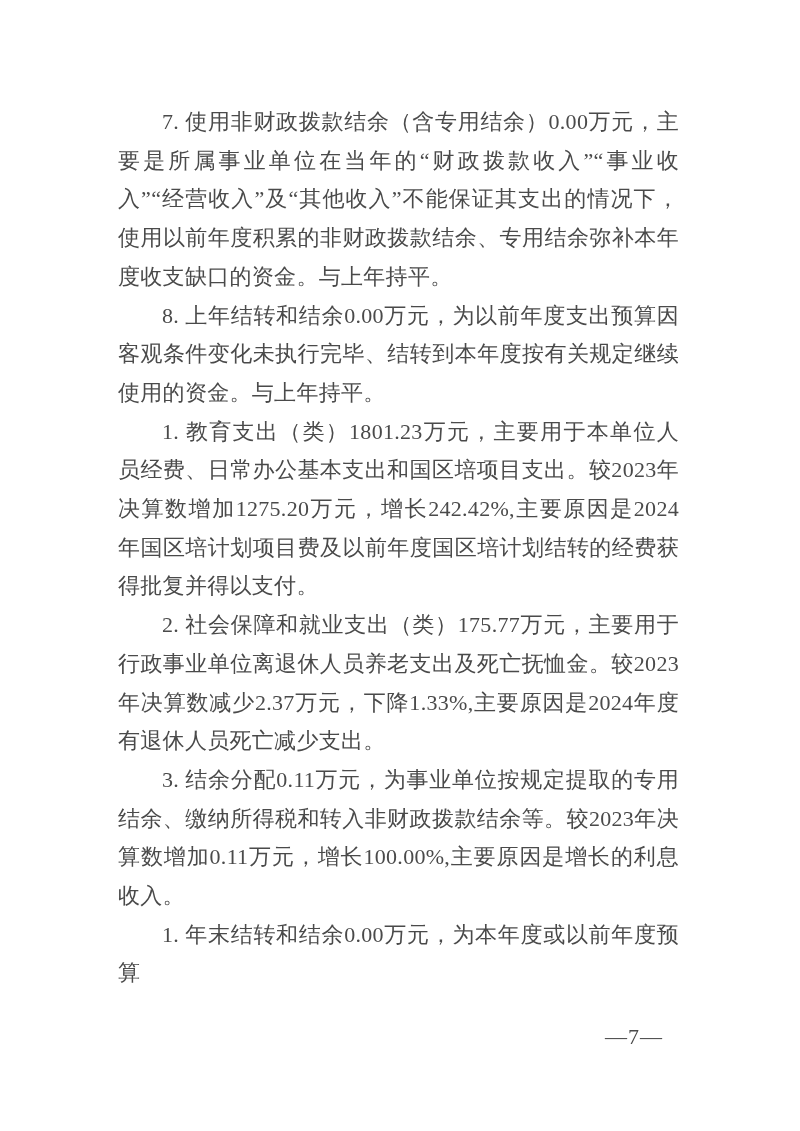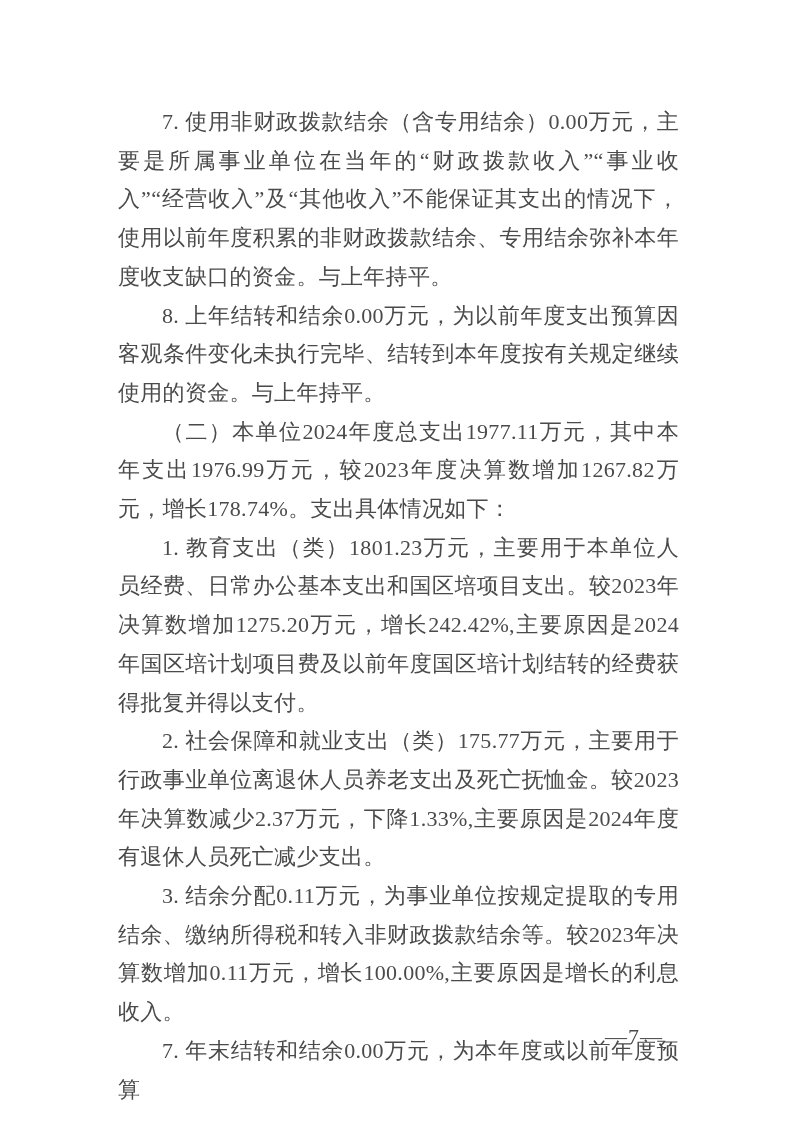--- a/index.html
+++ b/index.html
@@ -42,20 +42,19 @@
       letter-spacing: 1px;
     }
   </style>
 </head>
 <body>
 
 <div class="page">
   <div class="content">
     <p>7. 使用非财政拨款结余（含专用结余）0.00万元，主要是所属事业单位在当年的“财政拨款收入”“事业收入”“经营收入”及“其他收入”不能保证其支出的情况下，使用以前年度积累的非财政拨款结余、专用结余弥补本年度收支缺口的资金。与上年持平。</p>
     <p>8. 上年结转和结余0.00万元，为以前年度支出预算因客观条件变化未执行完毕、结转到本年度按有关规定继续使用的资金。与上年持平。</p>
-    <p>（二）本单位2024年度总支出1977.11万元，其中本年支出1976.99万元，较2023年度决算数增加1267.82万元，增长178.74%。支出具体情况如下：</p>
     <p>1. 教育支出（类）1801.23万元，主要用于本单位人员经费、日常办公基本支出和国区培项目支出。较2023年决算数增加1275.20万元，增长242.42%,主要原因是2024年国区培计划项目费及以前年度国区培计划结转的经费获得批复并得以支付。</p>
     <p>2. 社会保障和就业支出（类）175.77万元，主要用于行政事业单位离退休人员养老支出及死亡抚恤金。较2023年决算数减少2.37万元，下降1.33%,主要原因是2024年度有退休人员死亡减少支出。</p>
     <p>3. 结余分配0.11万元，为事业单位按规定提取的专用结余、缴纳所得税和转入非财政拨款结余等。较2023年决算数增加0.11万元，增长100.00%,主要原因是增长的利息收入。</p>
-    <p>7. 年末结转和结余0.00万元，为本年度或以前年度预算</p>
+    <p>1. 年末结转和结余0.00万元，为本年度或以前年度预算</p>
   </div>
   <div class="page-number">—7—</div>
 </div>
 
 </body></html>

